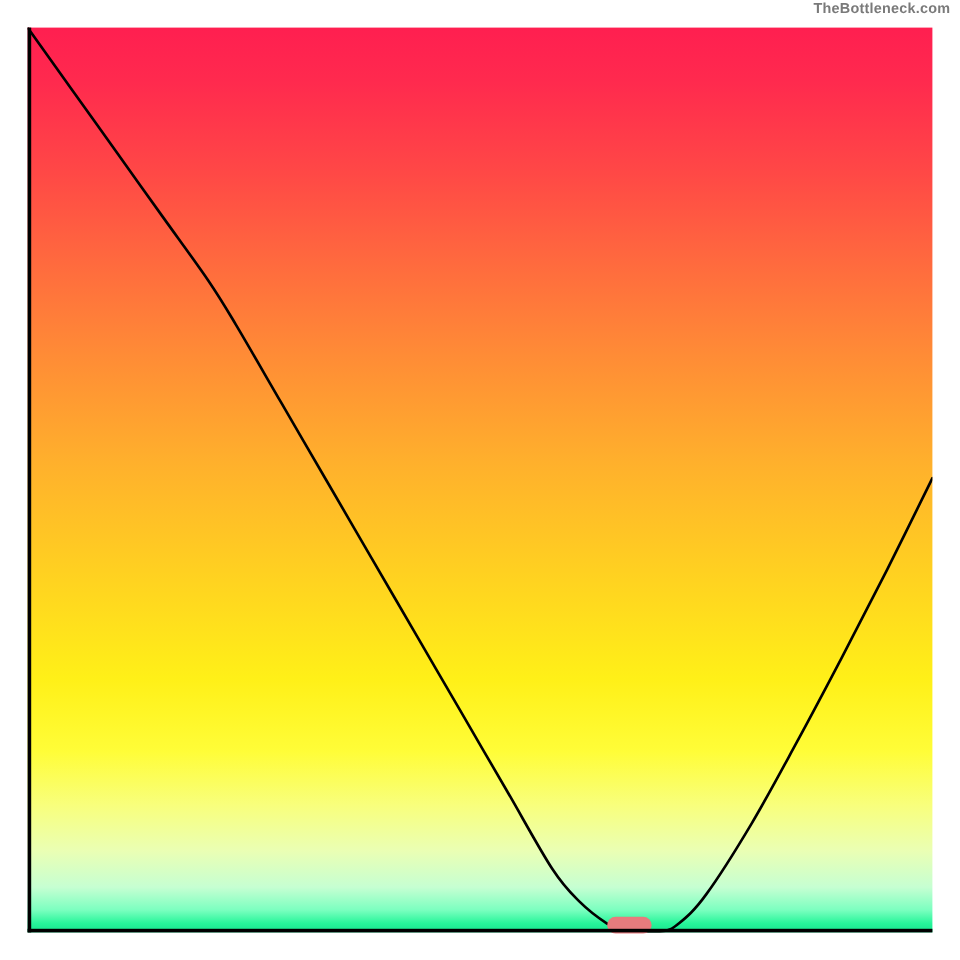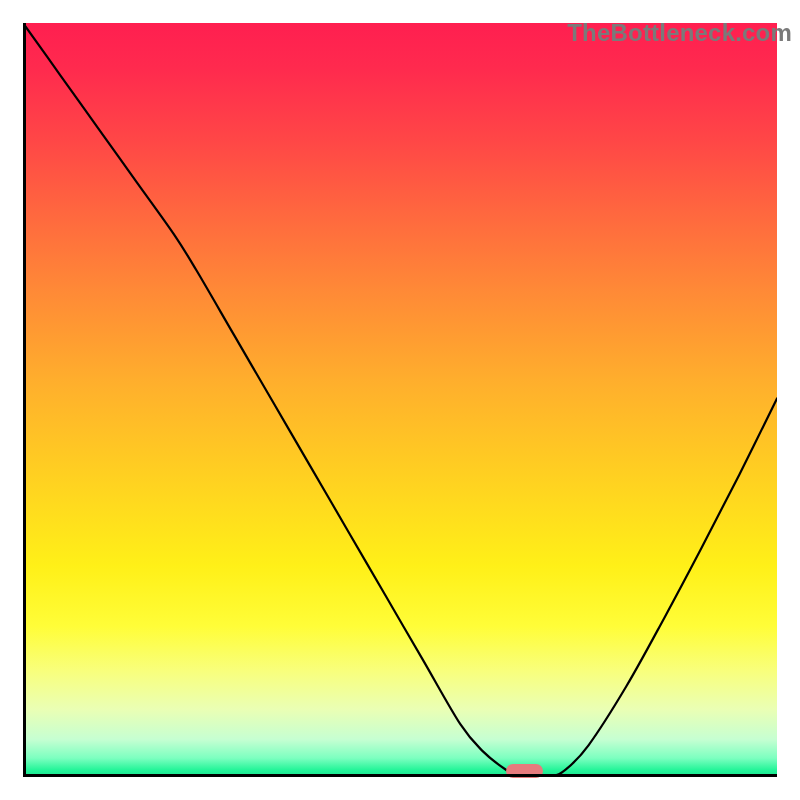--- a/index.html
+++ b/index.html
@@ -10,24 +10,24 @@
     overflow: hidden;
     background: #fff;
   }
   .canvas {
     position: relative;
     width: 800px;
     height: 800px;
   }
   .watermark {
     position: absolute;
-    top: 19px;
+    top: 0;
     right: 8px;
     font-family: Arial, Helvetica, sans-serif;
-    font-size: 24px;
+    font-size: 12px;
     font-weight: 600;
     color: #7a7a7a;
     letter-spacing: 0.2px;
     z-index: 10;
   }
   .plot-frame {
     position: absolute;
     left: 23px;
     top: 23px;
     width: 754px;

